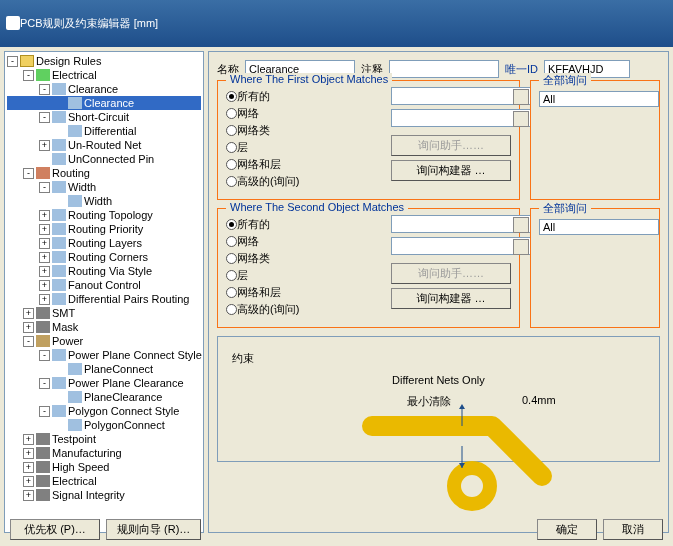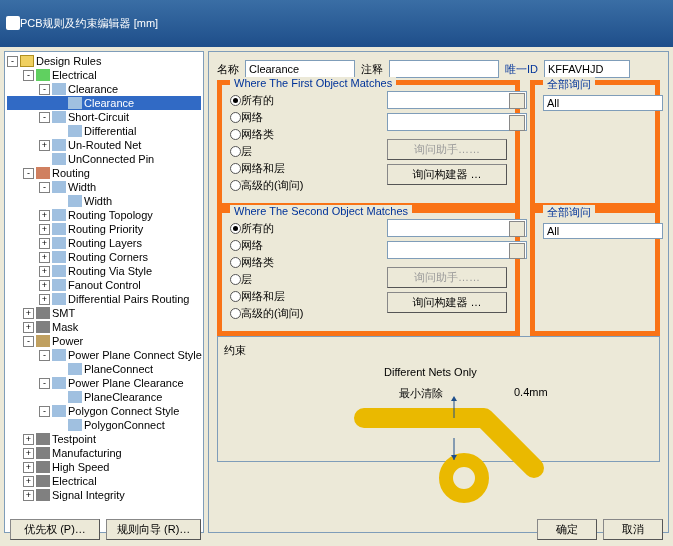--- a/index.html
+++ b/index.html
@@ -18,34 +18,34 @@
 .ti-rule{background:#a0c0e0}
 .ti-route{background:#d08060}
 .ti-mask{background:#808080}
 .ti-plane{background:#c0a060}
 .indent{width:14px;flex-shrink:0}
 .content{flex:1;background:#ece9d8;border:1px solid #7f9db9;overflow:auto;padding:8px}
 .row1{display:flex;align-items:center;gap:6px;margin-bottom:2px}
 .row1 input.tf{border:1px solid #7f9db9;background:#fff;height:18px;padding:0 3px}
 .lbl{color:#000}
 .lbl.blue{color:#003399}
-.fieldset{border:5px solid #f97316;padding:6px 8px 8px;position:relative}
+.fieldset{border:1px solid #f97316;padding:6px 8px 8px;margin-bottom:8px;position:relative}
 .fieldset .legend{position:absolute;top:-8px;left:8px;background:#ece9d8;padding:0 4px;color:#003399;font-size:11px}
 .fsrow{display:flex;gap:10px}
 .fscol{flex:1}
 .fscol2{width:120px}
 .radio-row{display:flex;align-items:center;gap:0;margin:2px 0}
 .radio{width:11px;height:11px;border:1px solid #555;border-radius:50%;background:#fff;position:relative}
 .radio.checked::after{content:"";position:absolute;top:2px;left:2px;width:5px;height:5px;border-radius:50%;background:#000}
 .combo{border:1px solid #7f9db9;background:#fff;height:18px;width:140px;position:relative}
 .combo::after{content:"";position:absolute;right:1px;top:1px;width:14px;height:14px;background:#ece9d8;border:1px solid #888}
 .btn{background:#ece9d8;border:1px solid #888;border-right-color:#555;border-bottom-color:#555;padding:2px 10px;font-size:11px;cursor:pointer;min-width:90px;text-align:center}
 .btn.dis{color:#999}
 .qbox{border:1px solid #7f9db9;background:#fff;height:16px;width:120px;margin-top:4px;padding:0 3px;line-height:14px}
-.constraint{border:1px solid #7f9db9;padding:6px;position:relative;height:126px}
+.constraint{border:1px solid #7f9db9;padding:14px;position:relative;height:126px}
 .diagram{position:relative;width:100%;height:150px}
 .footer{position:absolute;bottom:6px;left:0;right:0;display:flex;padding:0 10px;gap:6px}
 .footer .sp{flex:1}
 svg{display:block}
 </style>
 </head>
 <body>
 
 <div class="titlebar">
   <span class="ticon"></span>

